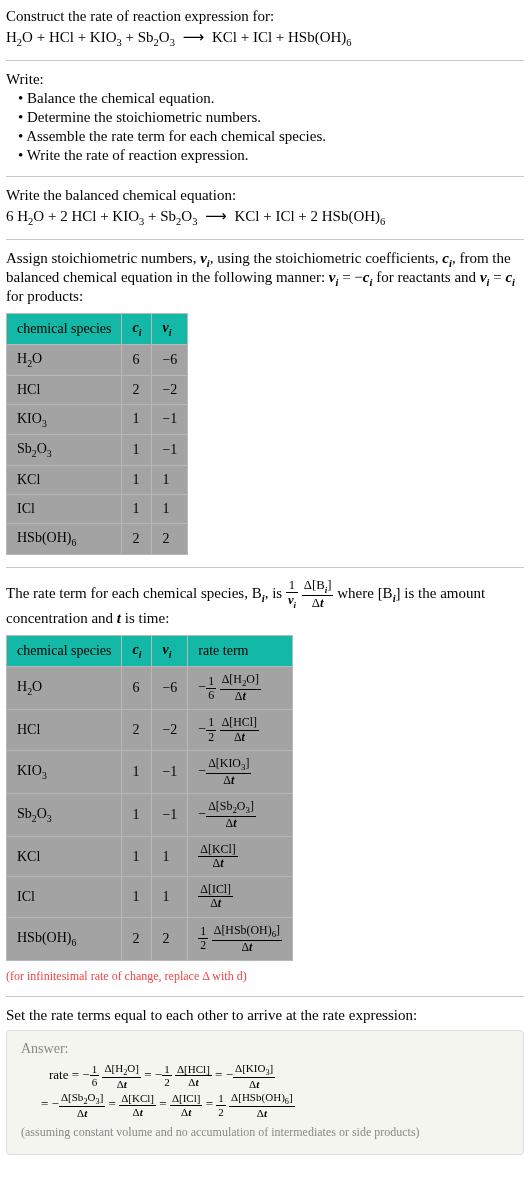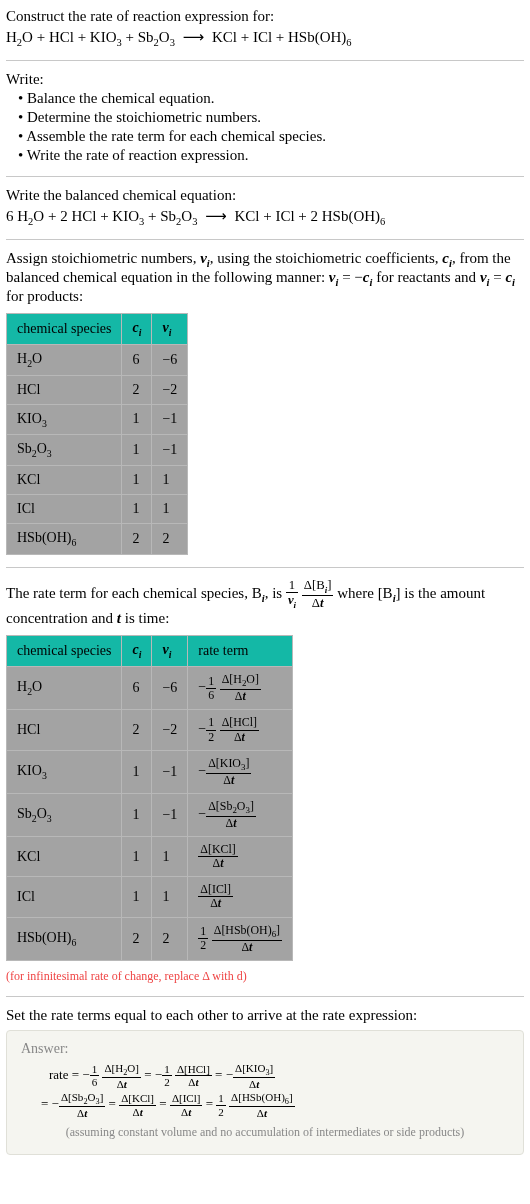--- a/index.html
+++ b/index.html
@@ -87,21 +87,20 @@
   margin-bottom: 4px;
 }
 .answer-box .rate-line {
   font-size: 13px;
   padding-left: 28px;
   line-height: 2.2;
 }
 .answer-box .assume {
   color: #888;
   font-size: 12px;
-  text-align: center;
   margin-top: 6px;
 }
 .ci { font-style: italic; font-weight: bold; }
 .subw { font-size: 0.75em; }
 </style>
 </head>
 <body>
 
 <div class="section">
   <div>Construct the rate of reaction expression for:</div>

